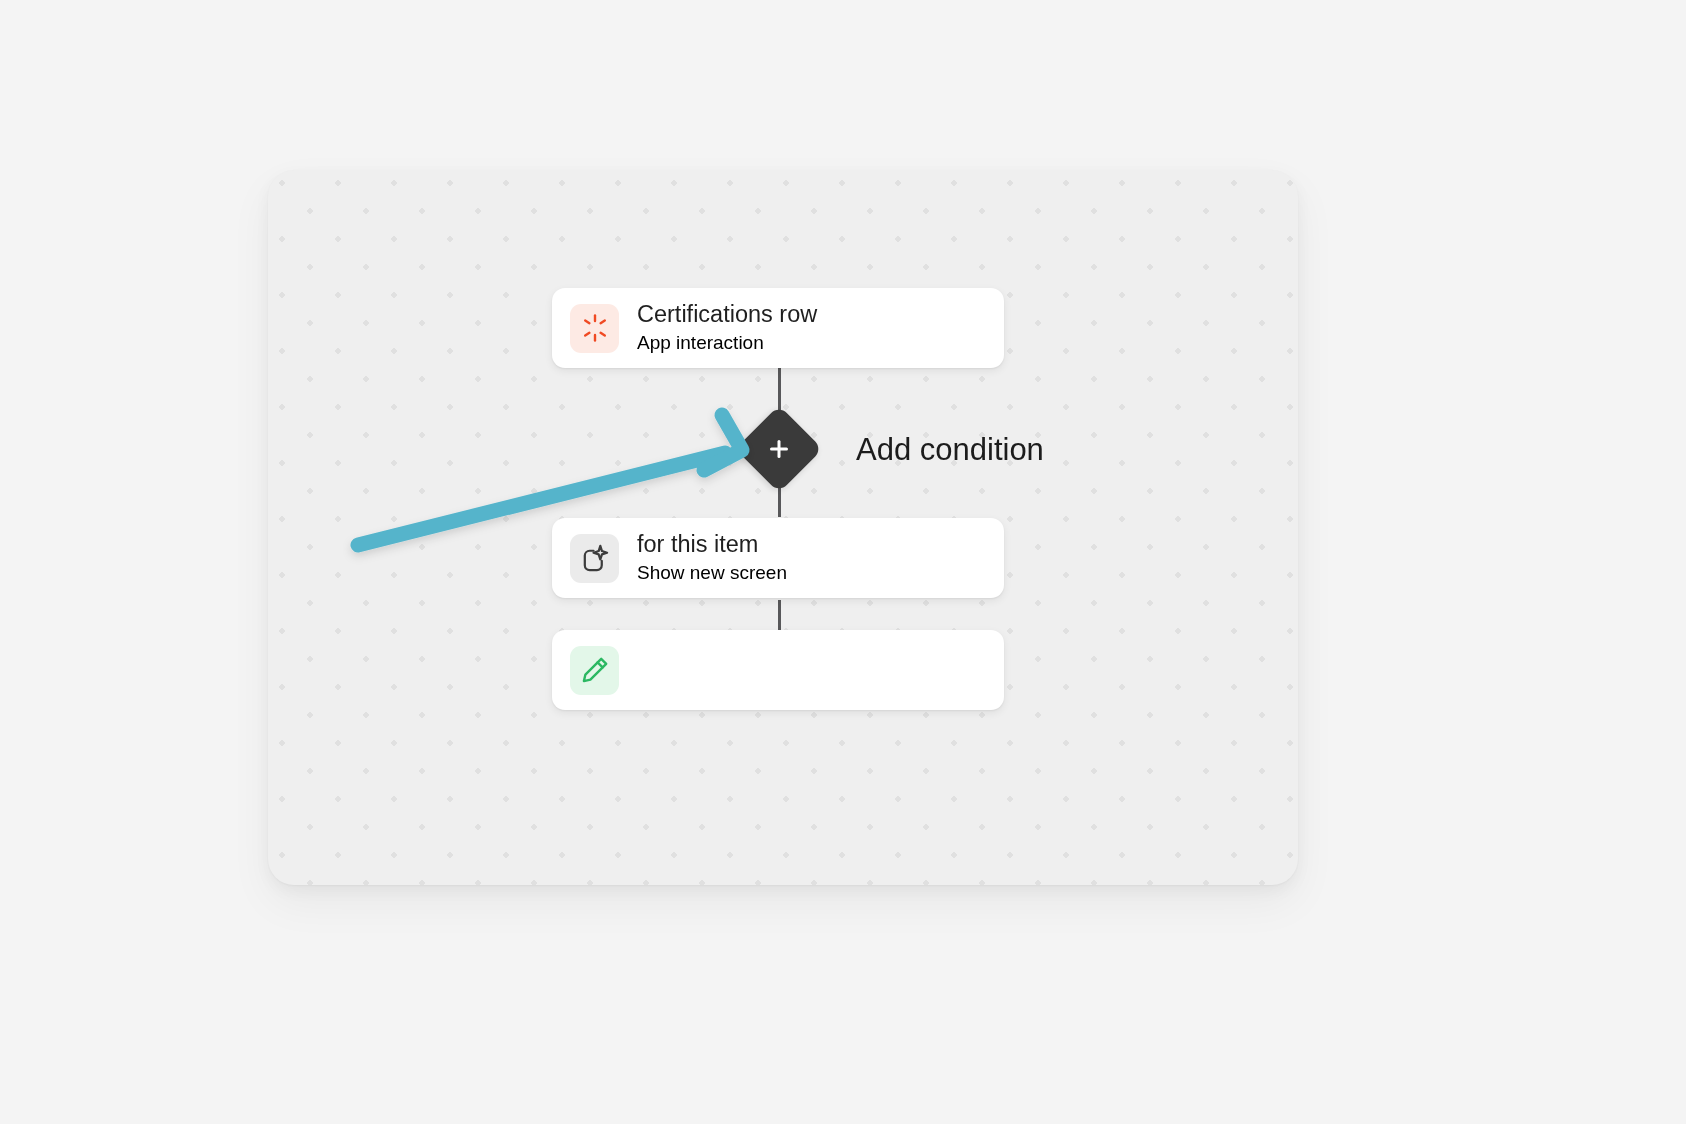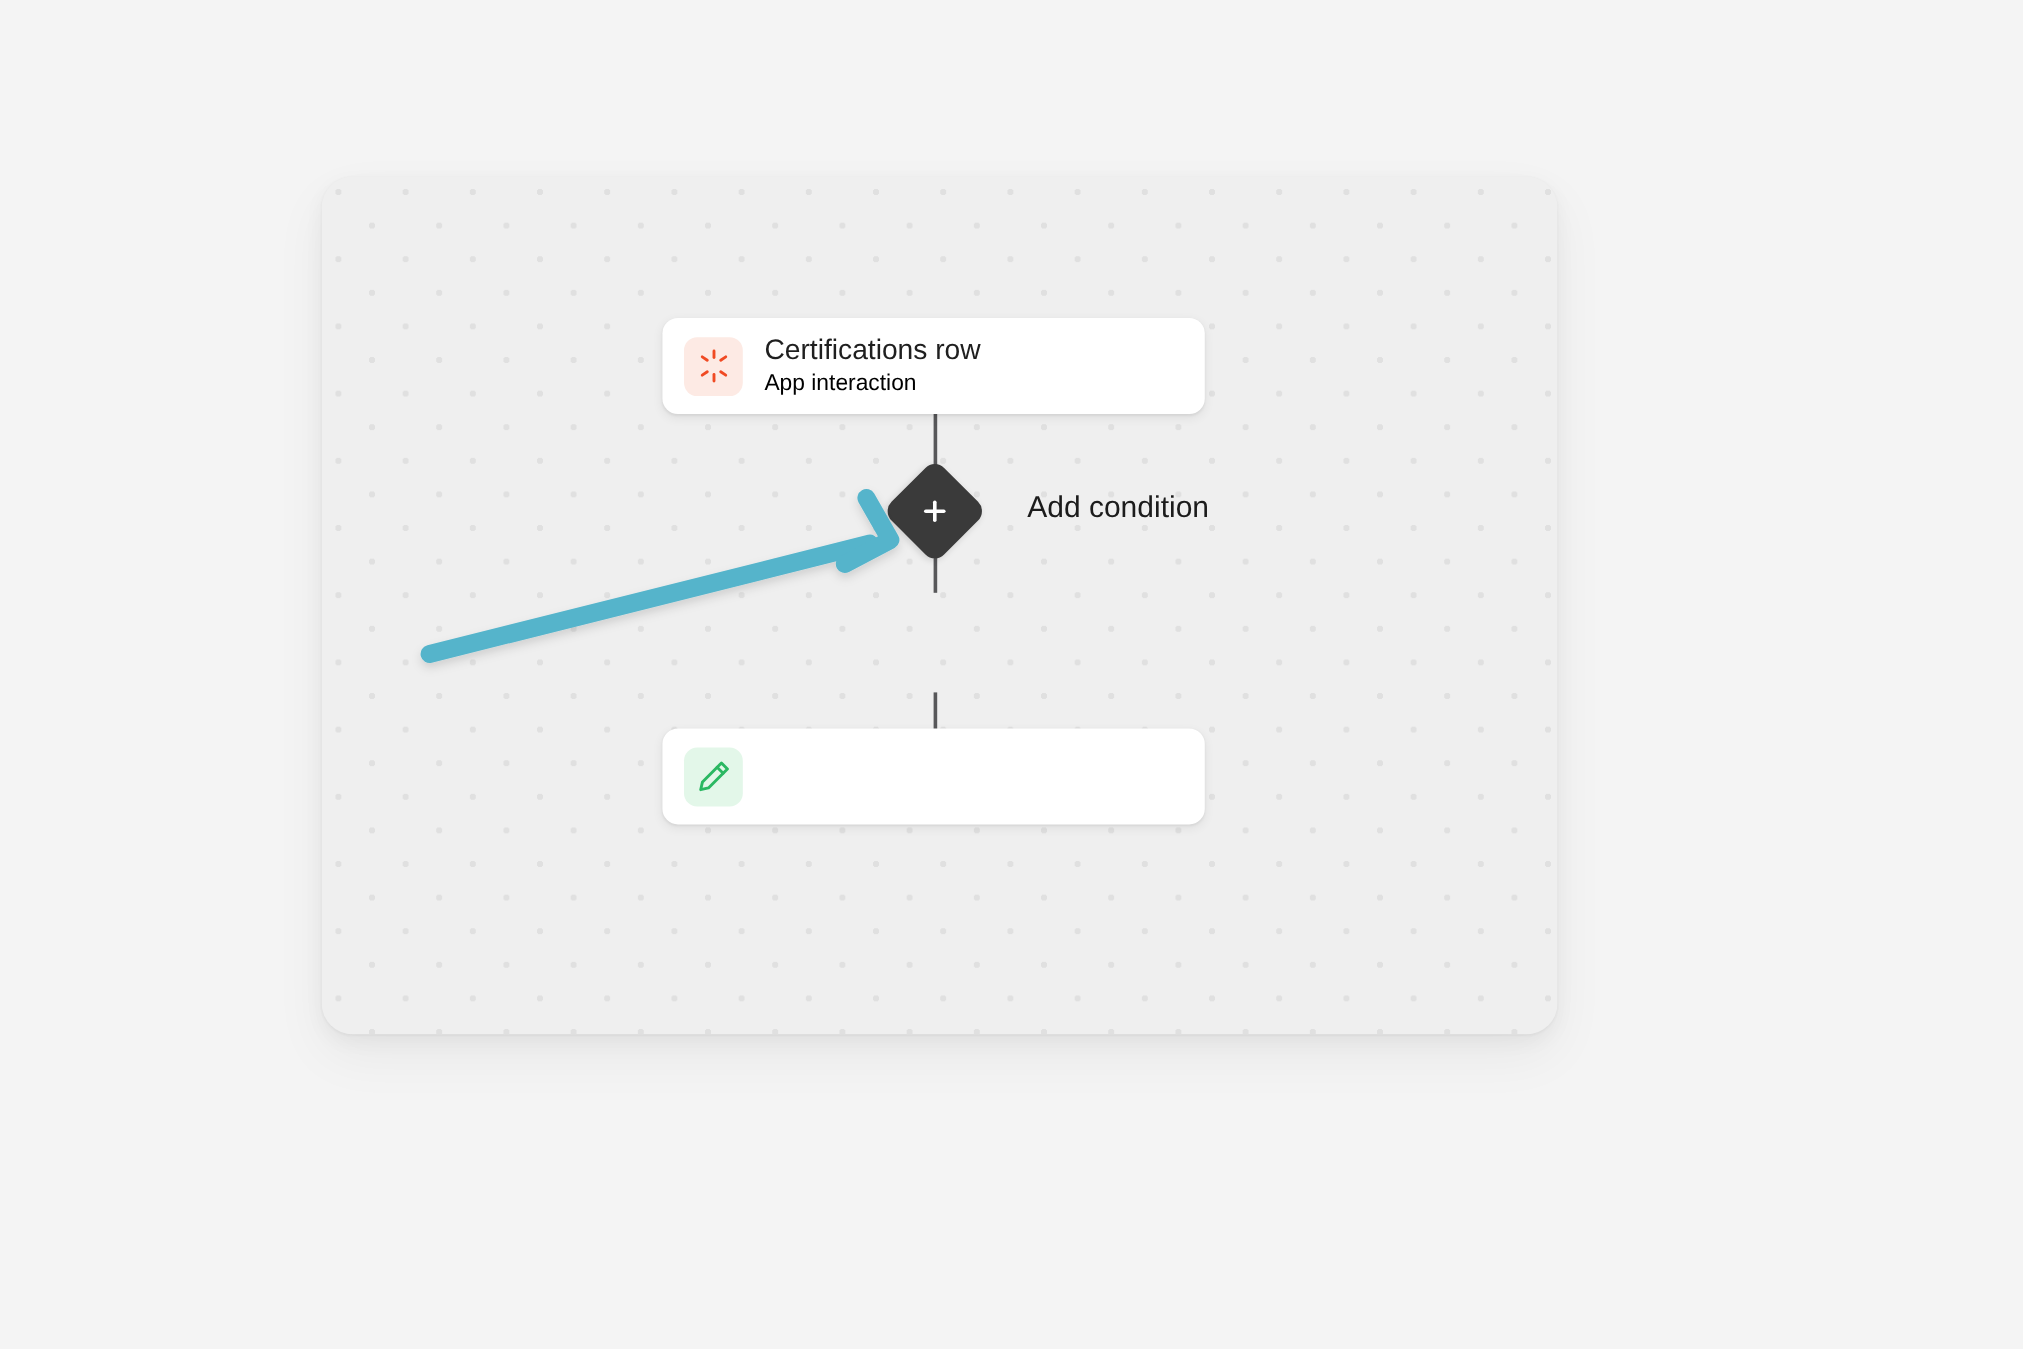--- a/index.html
+++ b/index.html
@@ -19,21 +19,21 @@
   #stage {
     position: relative;
     width: 1686px;
     height: 1124px;
   }
 
   
   #canvas-panel {
     position: absolute;
     left: 268px;
-    top: 147px;
+    top: 170px;
     width: 1030px;
     height: 715px;
     border-radius: 26px;
     background-color: #efefef;
     background-image:
       radial-gradient(circle, #e0e0e0 2.6px, transparent 2.8px),
       radial-gradient(circle, #e0e0e0 2.6px, transparent 2.8px);
     background-size: 56px 56px, 56px 56px;
     background-position: 14px 13px, 42px 41px;
     box-shadow:
@@ -125,21 +125,21 @@
   }
   #condition-plus-icon {
     transform: rotate(-45deg);
     display: block;
   }
 
   #condition-label {
     position: absolute;
     left: 588px;    
     top: 262px;
-    font-size: 25px;
+    font-size: 31px;
     color: #1c1c1c;
     white-space: nowrap;
   }
 
   
   #annotation-arrow {
     position: absolute;
     left: 330px;
     top: 400px;
     width: 460px;
@@ -180,20 +180,32 @@
     <div id="condition-node">
       <svg id="condition-plus-icon" width="22" height="22" viewBox="0 0 22 22" aria-hidden="true">
         <g stroke="#ffffff" stroke-width="3" stroke-linecap="round">
           <line x1="11" y1="3.5" x2="11" y2="18.5"></line>
           <line x1="3.5" y1="11" x2="18.5" y2="11"></line>
         </g>
       </svg>
     </div>
     <div id="condition-label">Add condition</div>
 
+    <div class="flow-card" id="card-screen">
+      <div class="card-icon-tile tile-gray">
+        <svg width="31" height="31" viewBox="0 0 32 32" aria-hidden="true">
+          <path d="M23.5 18.5 V23 a5 5 0 0 1 -5 5 H11 a5 5 0 0 1 -5 -5 V13 a5 5 0 0 1 5 -5 h4" fill="none" stroke="#3d3d3d" stroke-width="2.3" stroke-linecap="round"></path>
+          <path d="M22 3 L23.7 8.3 L29 10 L23.7 11.7 L22 17 L20.3 11.7 L15 10 L20.3 8.3 Z" fill="none" stroke="#3d3d3d" stroke-width="2.3" stroke-linejoin="round"></path>
+        </svg>
+      </div>
+      <div class="card-text">
+        <div class="card-title">for this item</div>
+        <div class="card-subtitle">Show new screen</div>
+      </div>
+    </div>
 
     <div class="flow-card" id="card-setdata">
       <div class="card-icon-tile tile-green">
         <svg width="30" height="30" viewBox="0 0 30 30" aria-hidden="true">
           <path d="M21.2 3.8 l5 5 L10.4 24.6 l-6.5 1.5 l1.5 -6.5 Z" fill="none" stroke="#2bb862" stroke-width="2.4" stroke-linejoin="round"></path>
           <line x1="17.6" y1="7.4" x2="22.6" y2="12.4" stroke="#2bb862" stroke-width="2.4" stroke-linecap="round"></line>
         </svg>
       </div>
       <div class="card-text">
       </div>

